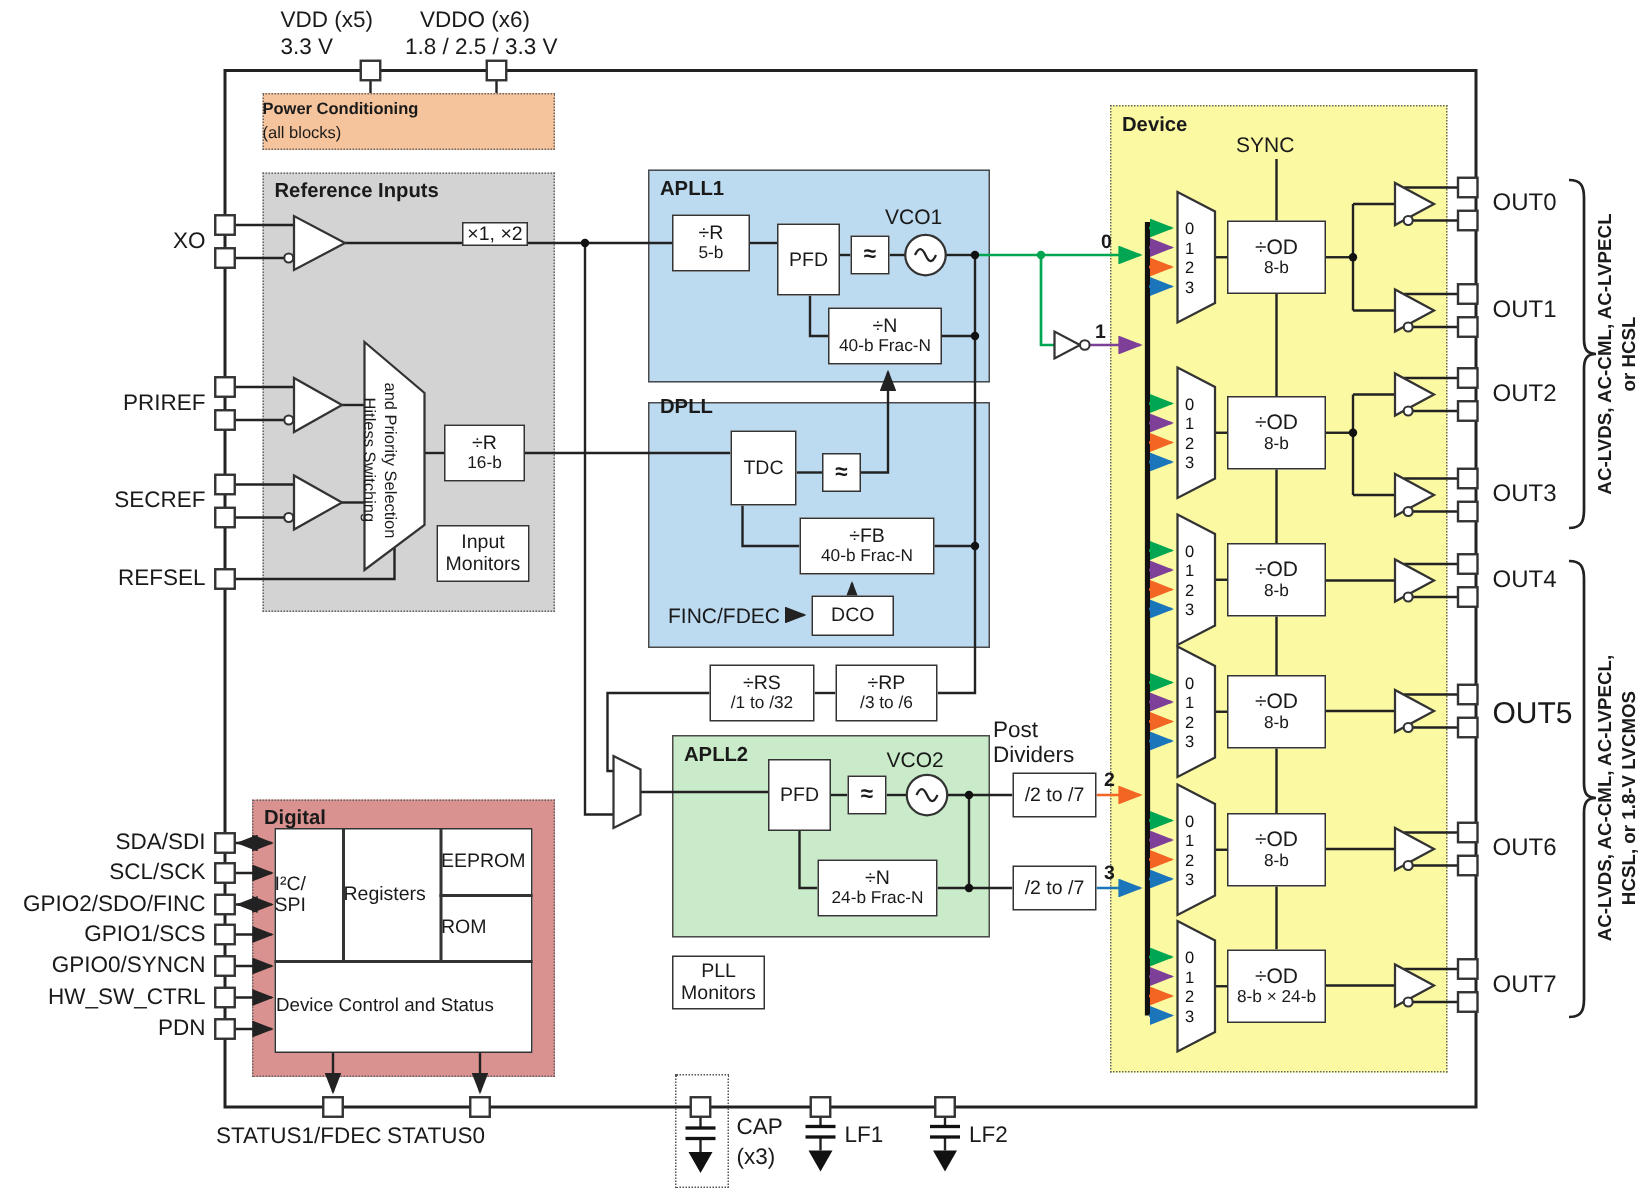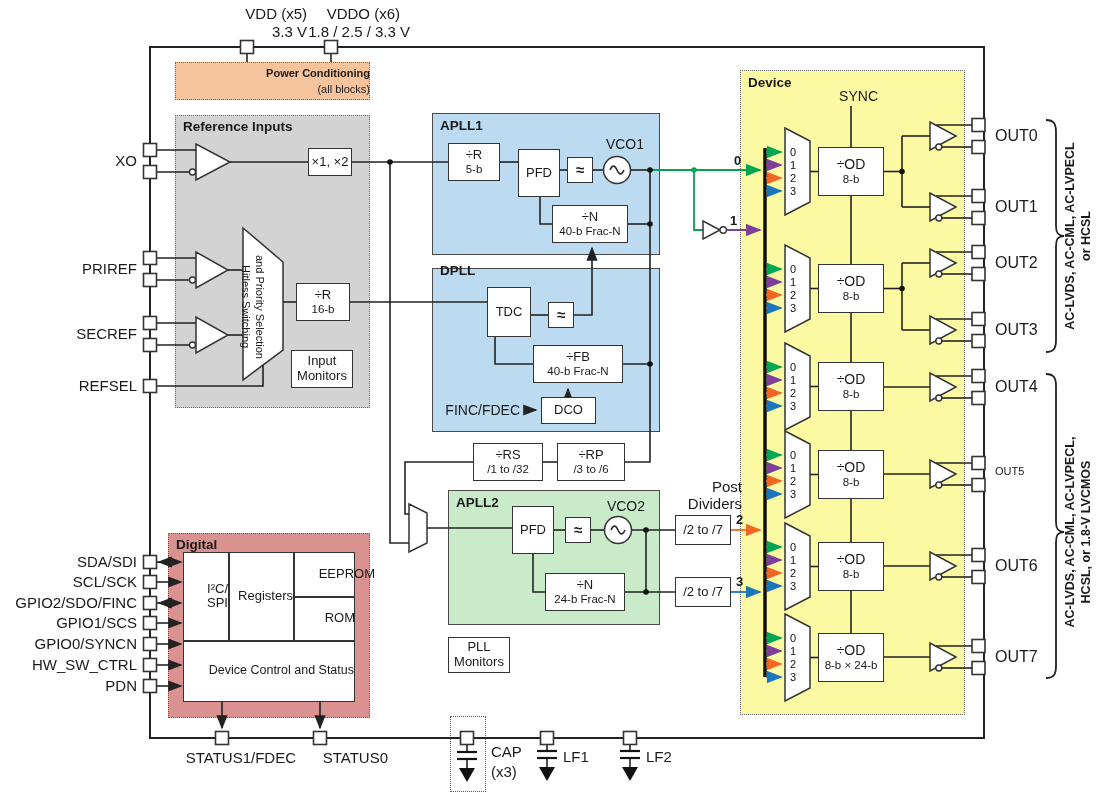--- a/index.html
+++ b/index.html
@@ -6,21 +6,21 @@
   .stage{position:relative;width:1100px;height:802px;background:#fff;overflow:hidden;
          font-family:"Liberation Sans",sans-serif;color:#1a1a1a}
   .region{position:absolute;border:1.6px dotted #666;box-sizing:border-box;z-index:1}
   .solid{border:1.6px solid #4a4a4a}
   svg.wires{position:absolute;left:0;top:0;z-index:2}
   .box{position:absolute;background:#fff;border:1.5px solid #333;box-sizing:border-box;
        display:flex;flex-direction:column;align-items:center;justify-content:center;
        text-align:center;line-height:1.12;z-index:3}
   .l1{font-size:13px}.l2{font-size:11.5px}.big{font-size:14px}
   .lab{position:absolute;z-index:3;font-size:15px;line-height:1.1;white-space:nowrap}
-  .c{text-align:right}.r{text-align:right}
+  .c{text-align:left}.r{text-align:right}
   .title{position:absolute;z-index:3;font-weight:bold;font-size:13.5px;white-space:nowrap}
   .vlr{writing-mode:vertical-lr;text-align:center;font-size:11px;line-height:1.25;z-index:3;position:absolute}
   .rot{position:absolute;z-index:3;transform:rotate(-90deg);font-weight:bold;font-size:12.5px;
        text-align:center;line-height:1.25;white-space:nowrap}
   .dv{position:absolute;background:#333;z-index:4}
   .tap{position:absolute;z-index:3;font-size:13px;font-weight:bold}
   svg text{font-family:"Liberation Sans",sans-serif;font-size:11px;fill:#111}
 </style>
 </head>
 <body>
@@ -351,21 +351,21 @@
 
   <div class="title c" style="left:175px;top:67px;width:195px;font-size:11px">Power Conditioning</div>
   <div class="lab c" style="left:175px;top:83px;width:195px;font-size:11px">(all blocks)</div>
 
   <div class="title" style="left:183px;top:119px">Reference Inputs</div>
   <div class="lab r" style="left:95px;top:153px;width:42px">XO</div>
   <div class="lab r" style="left:40px;top:261px;width:97px">PRIREF</div>
   <div class="lab r" style="left:40px;top:326px;width:97px">SECREF</div>
   <div class="lab r" style="left:40px;top:378px;width:97px">REFSEL</div>
 
-  <div class="box" style="left:308px;top:148px;width:44px;height:28px">
+  <div class="box" style="left:308px;top:148px;width:44px;height:16px">
     <div class="l1">×1, ×2</div>
     </div>
   <div class="vlr" style="left:238px;top:244px;width:50px;height:126px">
     <div>Hitless Switching</div>
       <div>and Priority Selection</div>
     </div>
   <div class="box" style="left:296px;top:283px;width:54px;height:38px">
     <div class="l1">÷R</div>
       <div class="l2">16-b</div>
     </div>
@@ -506,21 +506,21 @@
   <div class="box" style="left:818px;top:633px;width:66px;height:49px">
     <div class="big">÷OD</div>
       <div class="l2">8-b × 24-b</div>
     </div>
 
   <div class="lab" style="left:995px;top:127px;font-size:16px">OUT0</div>
   <div class="lab" style="left:995px;top:198px;font-size:16px">OUT1</div>
   <div class="lab" style="left:995px;top:254px;font-size:16px">OUT2</div>
   <div class="lab" style="left:995px;top:321px;font-size:16px">OUT3</div>
   <div class="lab" style="left:995px;top:378px;font-size:16px">OUT4</div>
-  <div class="lab" style="left:995px;top:465px;font-size:11px">OUT5</div>
+  <div class="lab" style="left:995px;top:465px;font-size:20px">OUT5</div>
   <div class="lab" style="left:995px;top:557px;font-size:16px">OUT6</div>
   <div class="lab" style="left:995px;top:648px;font-size:16px">OUT7</div>
 
   <div class="rot" style="left:920px;top:219px;width:320px;height:34px">
     <div>AC-LVDS, AC-CML, AC-LVPECL</div>
       <div>or HCSL</div>
     </div>
   <div class="rot" style="left:920px;top:515px;width:320px;height:34px">
     <div>AC-LVDS, AC-CML, AC-LVPECL,</div>
       <div>HCSL, or 1.8-V LVCMOS</div>

